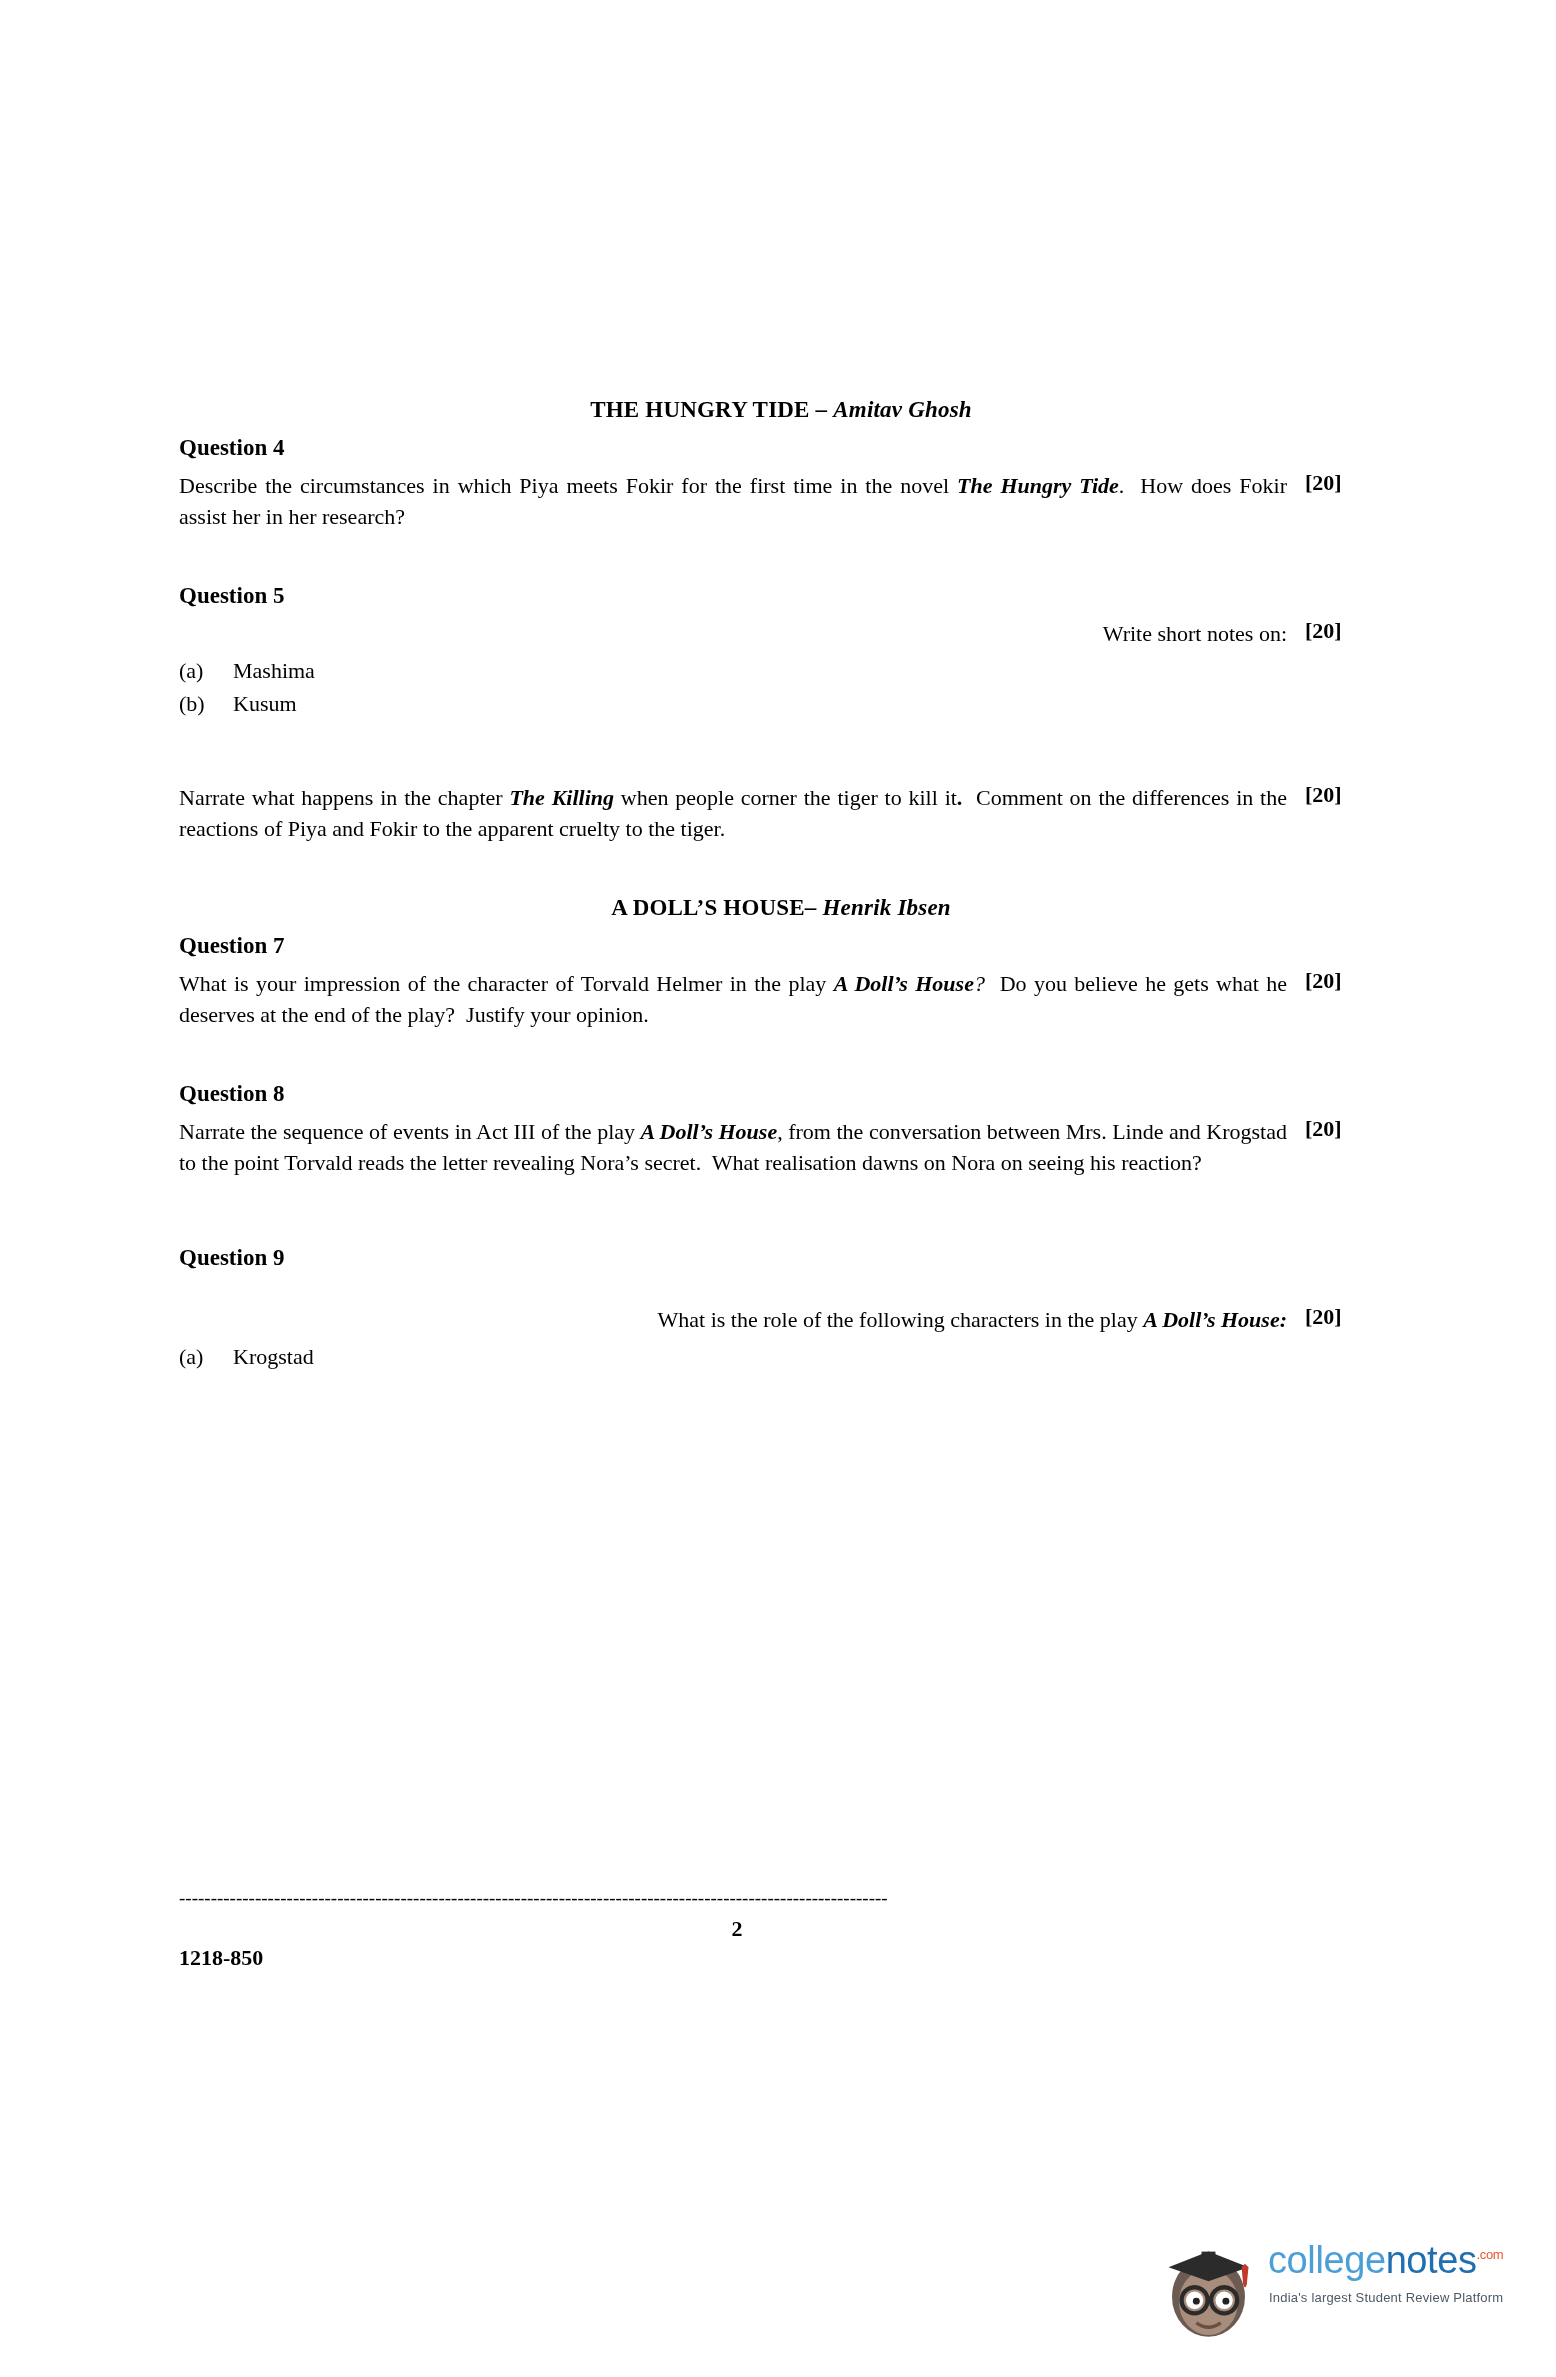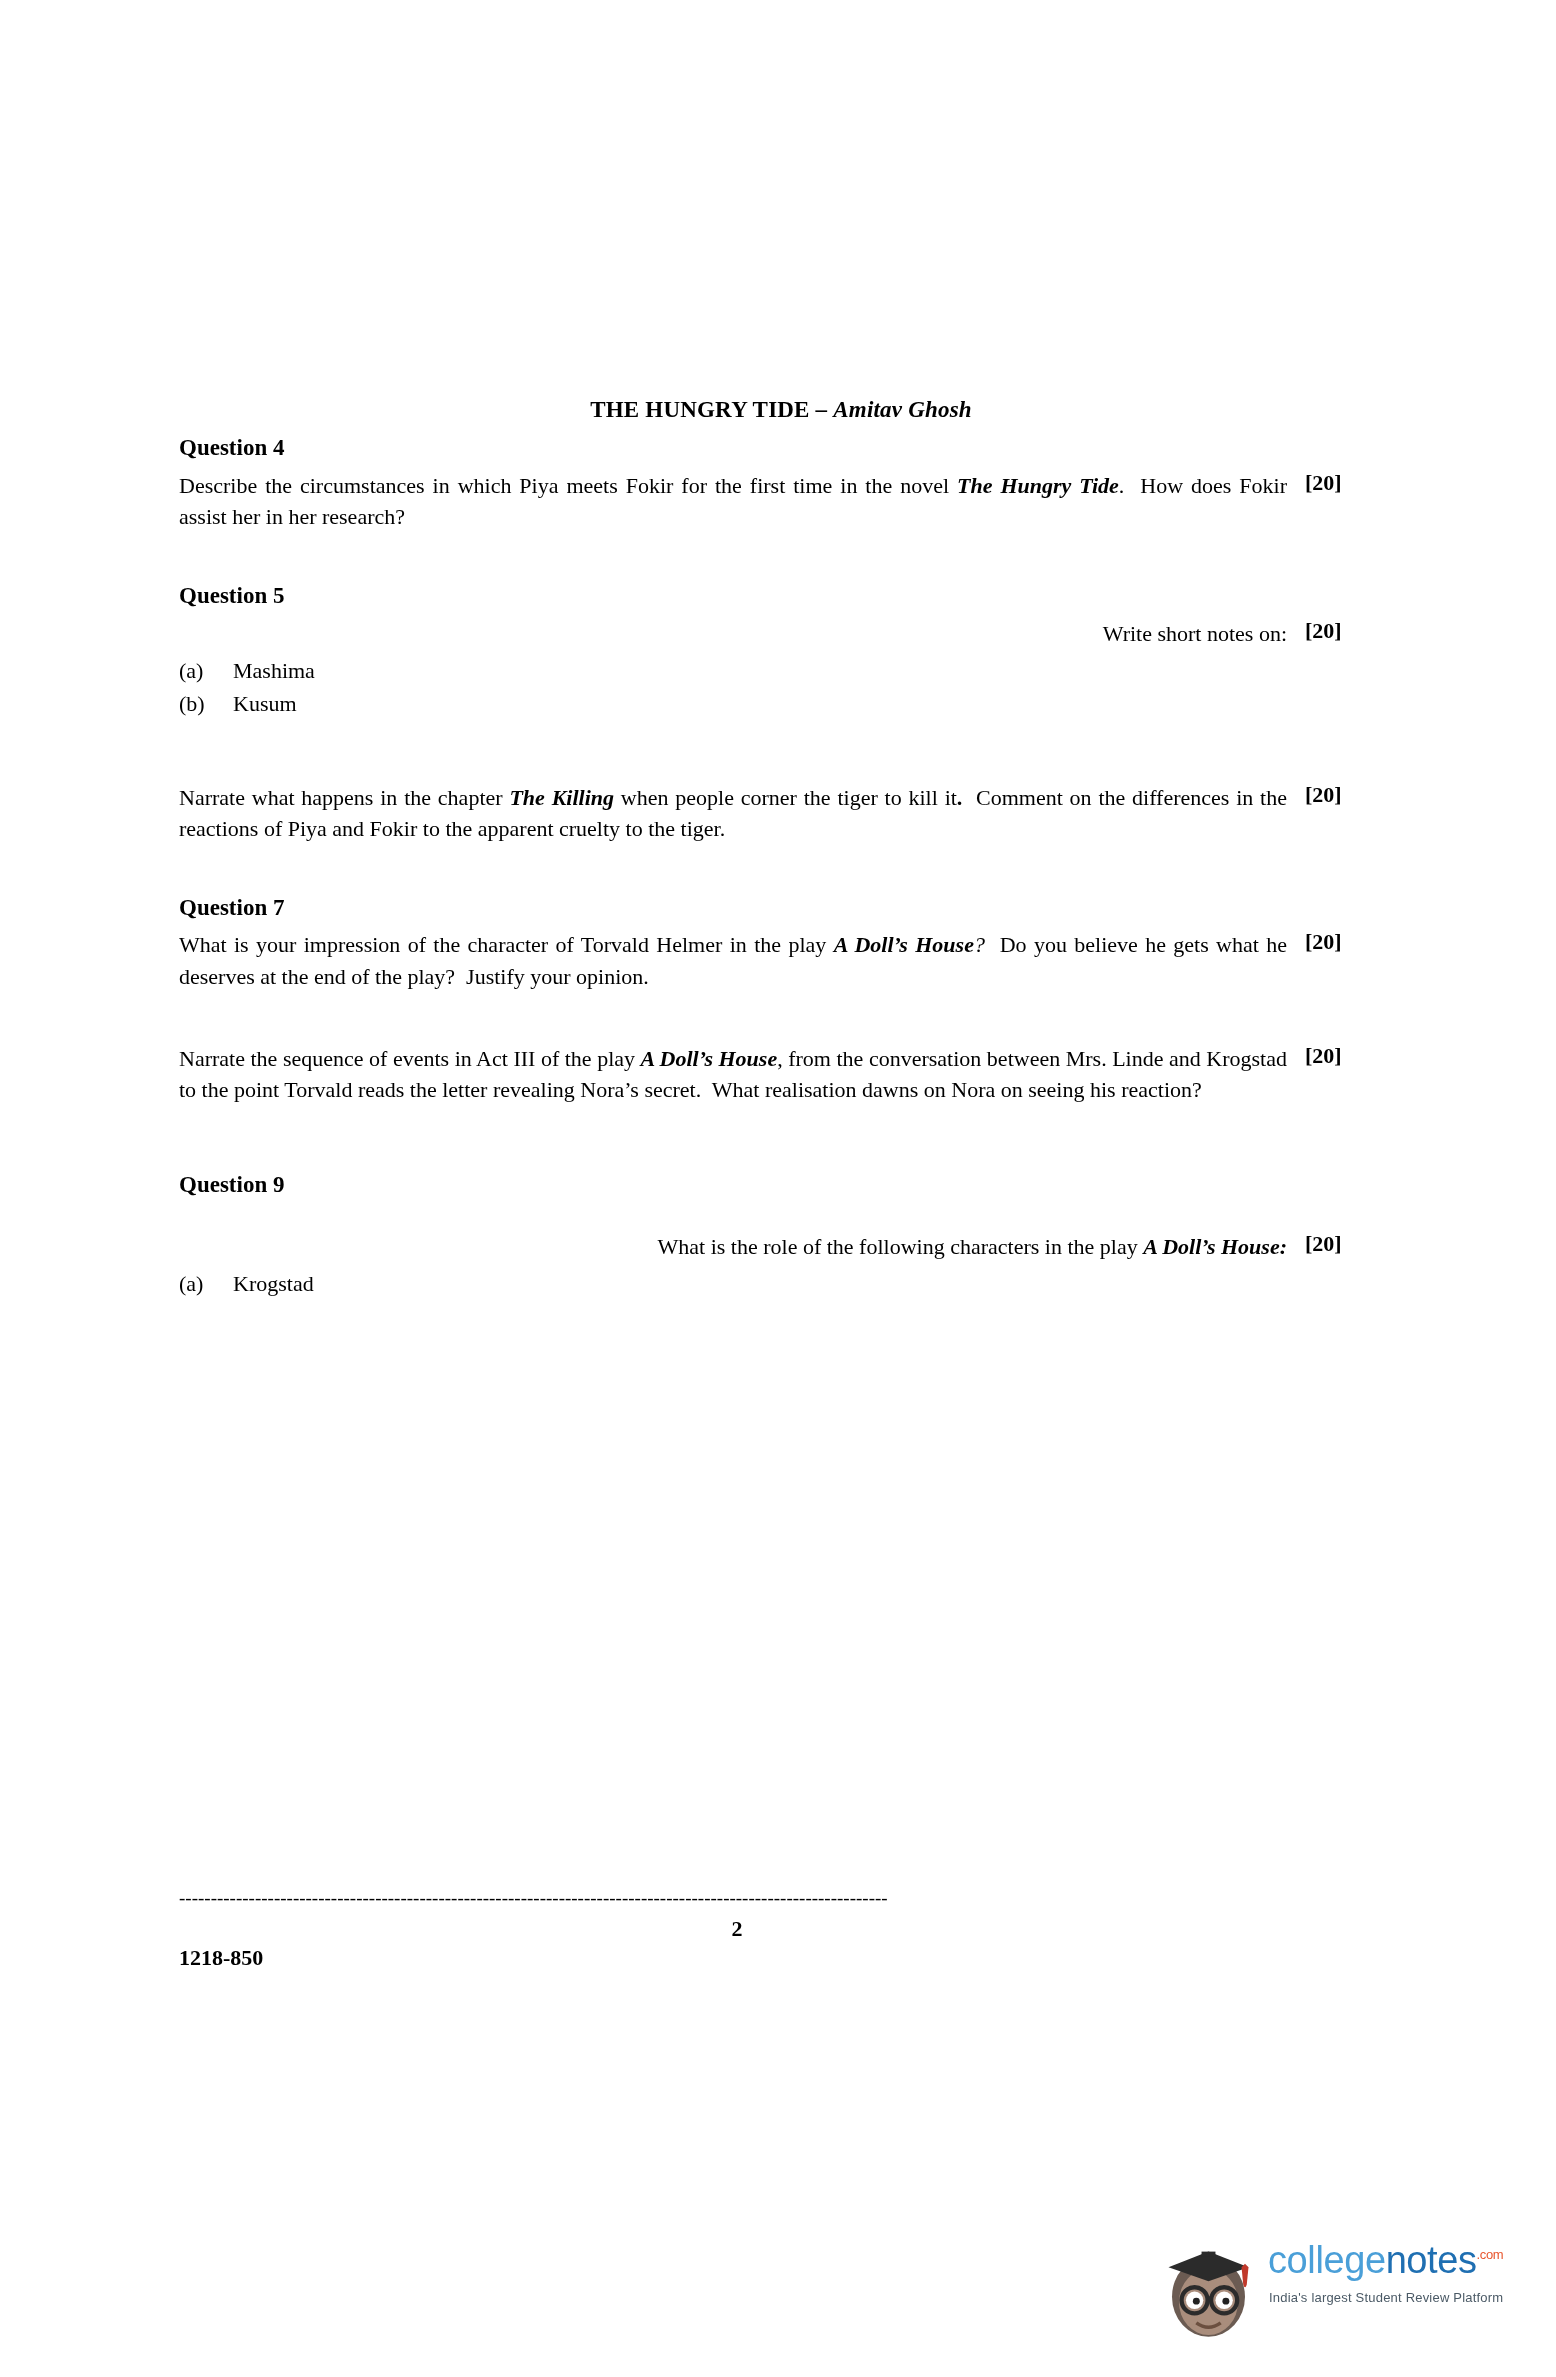--- a/index.html
+++ b/index.html
@@ -184,29 +184,33 @@
 
     <div class="gap-lg"></div>
 
     <div class="qblock">
       <p class="qbody">Narrate what happens in the chapter <span class="bi">The Killing</span> when people corner the tiger to kill it<span class="b">.</span>&nbsp; Comment on the differences in the reactions of Piya and Fokir to the apparent cruelty to the tiger.</p>
       <div class="marks">[20]</div>
     </div>
 
     <div class="gap-md"></div>
 
+    <div class="section-heading">
+      <span>A DOLL’S HOUSE</span><span>– </span><span class="author">Henrik Ibsen</span>
+    </div>
 
     <div class="qlabel">Question 7</div>
     <div class="qblock">
       <p class="qbody">What is your impression of the character of Torvald Helmer in the play <span class="bi">A Doll’s House</span><span class="i">?</span>&nbsp; Do you believe he gets what he deserves at the end of the play?&nbsp; Justify your opinion.</p>
       <div class="marks">[20]</div>
     </div>
 
     <div class="gap-md"></div>
 
+    <div class="qlabel">Question 8</div>
     <div class="qblock">
       <p class="qbody">Narrate the sequence of events in Act III of the play <span class="bi">A Doll’s House</span>, from the conversation between Mrs. Linde and Krogstad to the point Torvald reads the letter revealing Nora’s secret.&nbsp; What realisation dawns on Nora on seeing his reaction?</p>
       <div class="marks">[20]</div>
     </div>
 
     <div class="gap-lg"></div>
 
     <div class="qlabel">Question 9</div>
     <div class="gap-sm"></div>
     <div class="qblock">

